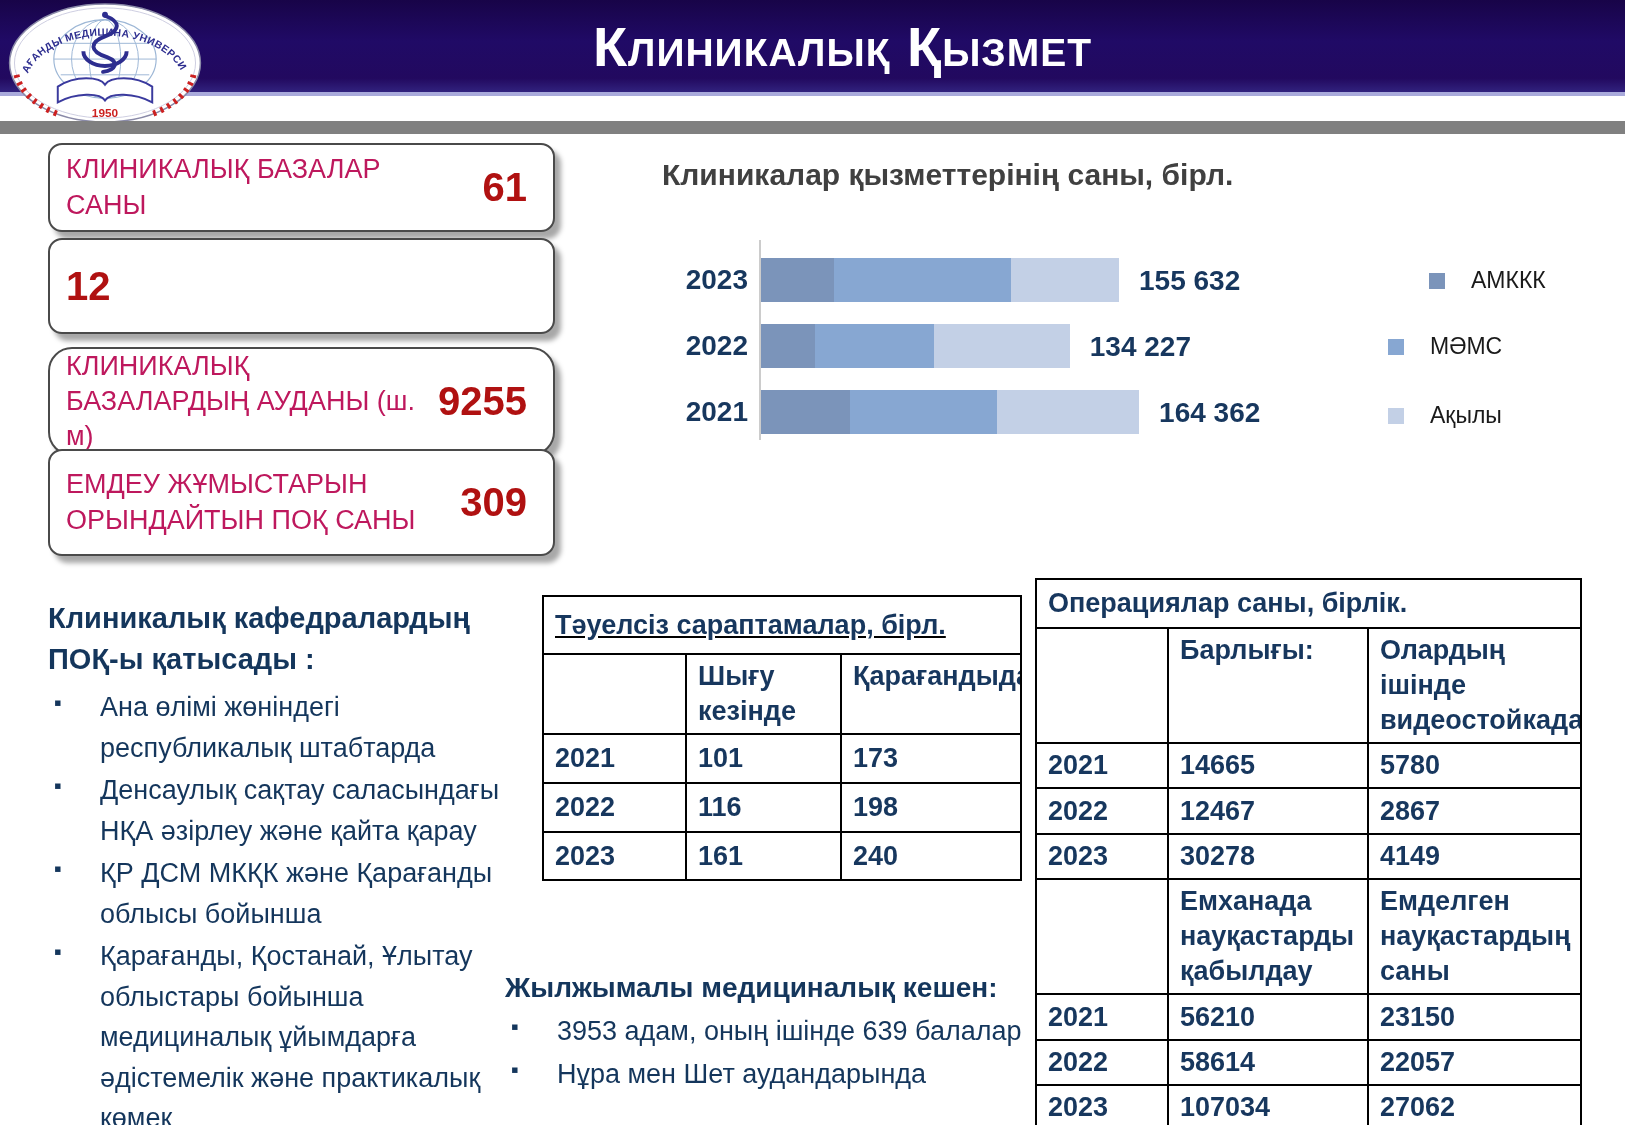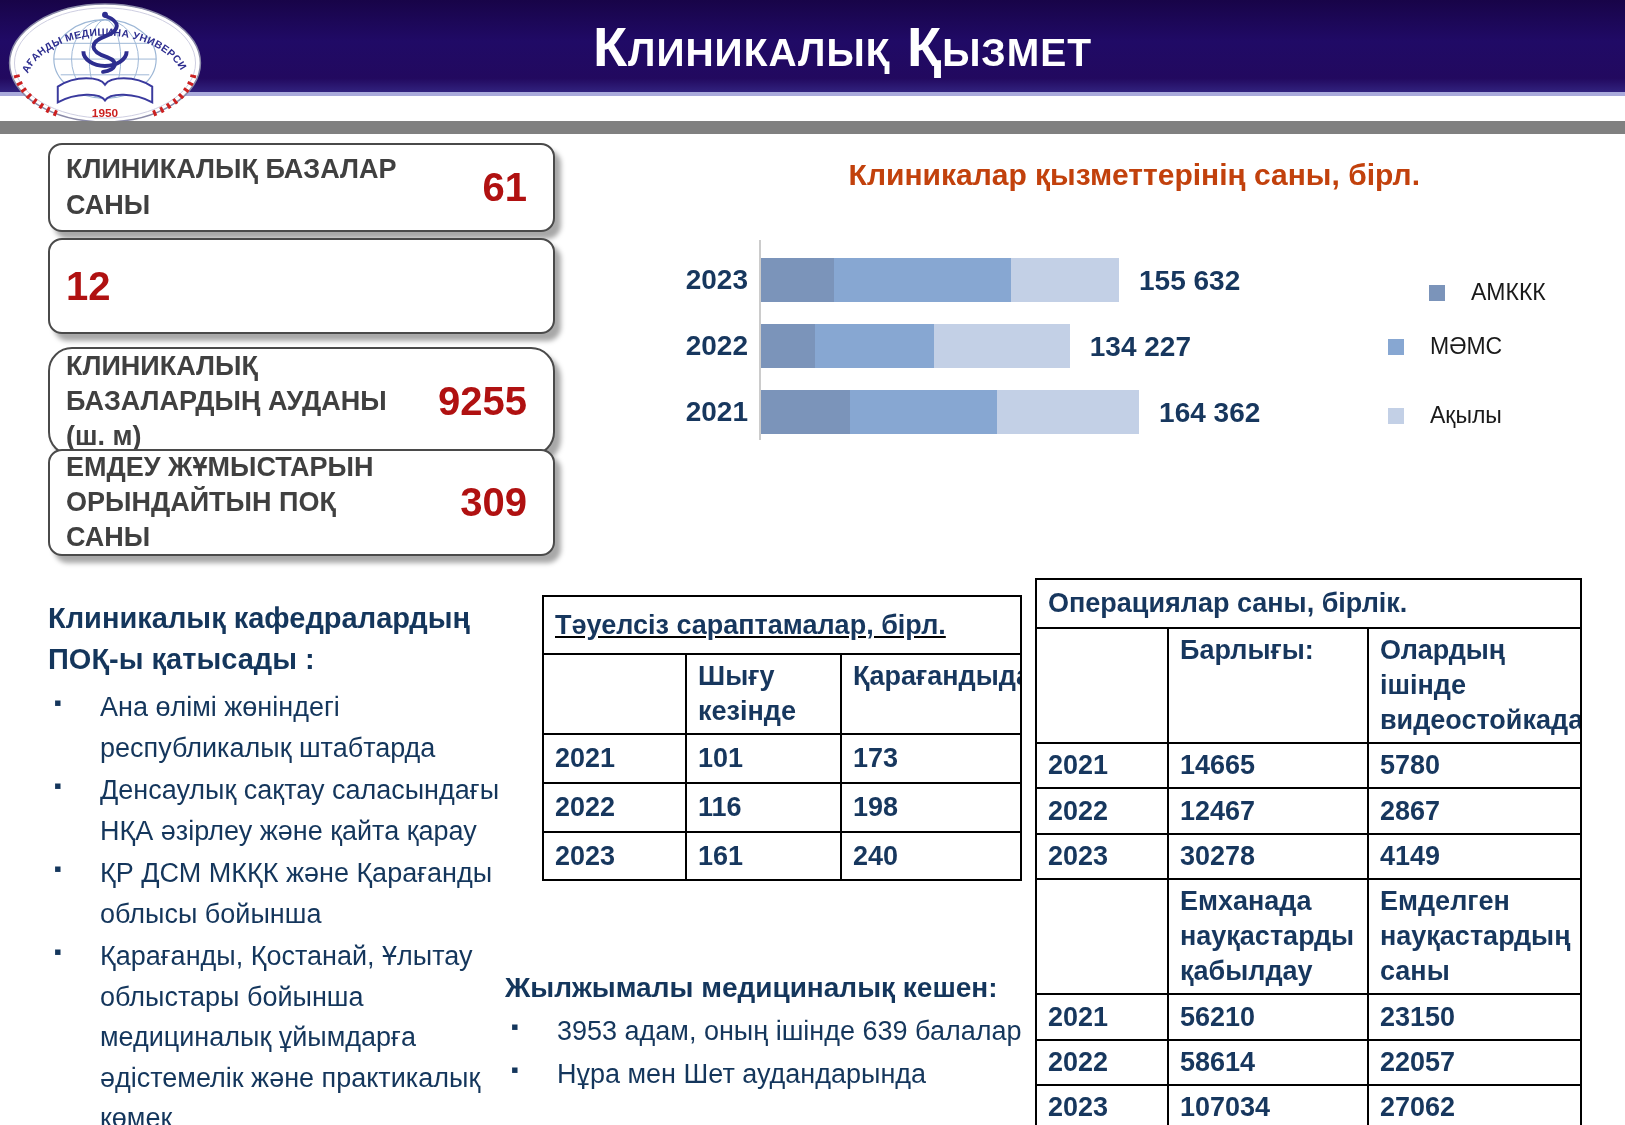--- a/index.html
+++ b/index.html
@@ -13,26 +13,26 @@
   .page-title{color:#ffffff;font-weight:bold;font-size:56px;font-variant:small-caps;
               letter-spacing:1px;padding-left:60px;}
   .gray-bar{position:absolute;left:0;top:121px;width:1625px;height:13px;background:#808080;}
   .logo-wrap{position:absolute;left:6px;top:2px;width:198px;height:122px;}
   
   .stat-card{position:absolute;left:48px;width:507px;background:#ffffff;
              border:2px solid #4a4a4a;border-radius:14px;
              box-shadow:6px 7px 5px #a8a8a8;
              display:flex;align-items:center;justify-content:space-between;
              padding:6px 26px 6px 16px;box-sizing:border-box;}
-  .stat-label{color:#404040;font-weight:bold;font-size:27px;line-height:1.3;max-width:360px;}
+  .stat-label{color:#be185d;font-weight:normal;font-size:27px;line-height:1.3;max-width:360px;}
   .stat-value{color:#b01111;font-weight:bold;font-size:40px;}
   
   .chart{position:absolute;left:650px;top:150px;width:960px;height:300px;}
-  .chart-title{position:absolute;left:0;top:8px;width:770px;text-align:right;
-               font-size:30px;font-weight:bold;color:#c2410c;}
+  .chart-title{position:absolute;left:12px;top:8px;width:770px;text-align:left;
+               font-size:30px;font-weight:bold;color:#404040;}
   .chart-axis{position:absolute;left:109px;top:90px;width:2px;height:200px;background:#cccccc;}
   .bar-row-label{position:absolute;left:0;width:98px;text-align:right;
                  font-weight:bold;font-size:28px;color:#17375e;}
   .bar{position:absolute;left:111px;height:44px;display:flex;}
   .bar-seg{height:100%;}
   .bar-value{position:absolute;font-weight:bold;font-size:28px;color:#17375e;white-space:nowrap;}
   .legend-item{position:absolute;left:738px;display:flex;align-items:center;}
   .legend-swatch{width:16px;height:16px;margin-right:26px;}
   .legend-label{font-size:23px;color:#1a1a1a;}
   
@@ -122,21 +122,21 @@
         <div class="bar-seg" style="width: 135.78px; background: rgb(195, 208, 230);"></div>
       </div>
       <div class="bar-value" style="left: 439.762px; top: 181px;">134 227</div>
       <div class="bar-row-label" style="top: 246px;">2021</div>
       <div class="bar" style="top: 240px;">
         <div class="bar-seg" style="width: 88.7915px; background: rgb(123, 148, 186);"></div>
         <div class="bar-seg" style="width: 147.679px; background: rgb(135, 167, 210);"></div>
         <div class="bar-seg" style="width: 141.611px; background: rgb(195, 208, 230);"></div>
       </div>
       <div class="bar-value" style="left: 509.082px; top: 247px;">164 362</div>
-      <div class="legend-item" style="top: 129px; padding-left: 41px;">
+      <div class="legend-item" style="top: 117px; padding-left: 41px;">
         <span class="legend-swatch" style="background: rgb(123, 148, 186);"></span>
         <span class="legend-label">АМККК</span>
       </div>
       <div class="legend-item" style="top: 183px;">
         <span class="legend-swatch" style="background: rgb(135, 167, 210);"></span>
         <span class="legend-label">МӘМС</span>
       </div>
       <div class="legend-item" style="top: 252px;">
         <span class="legend-swatch" style="background: rgb(195, 208, 230);"></span>
         <span class="legend-label">Ақылы</span>

